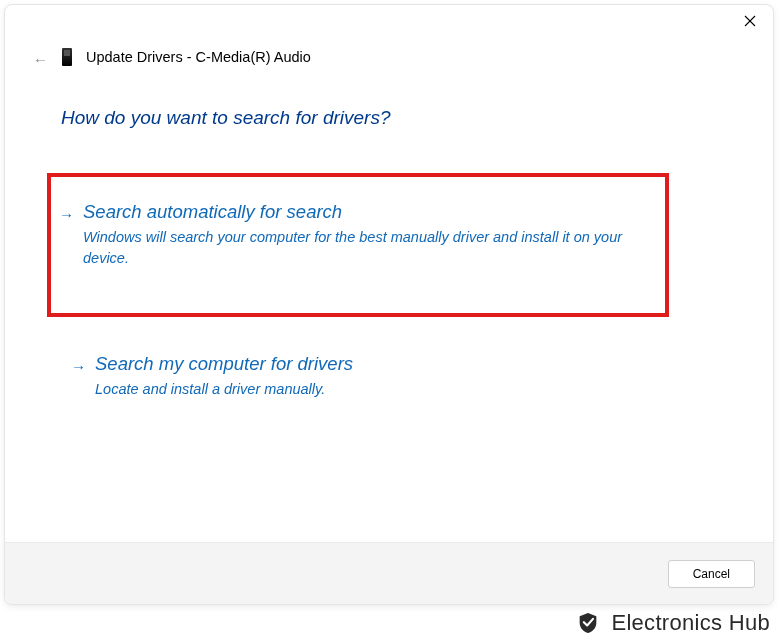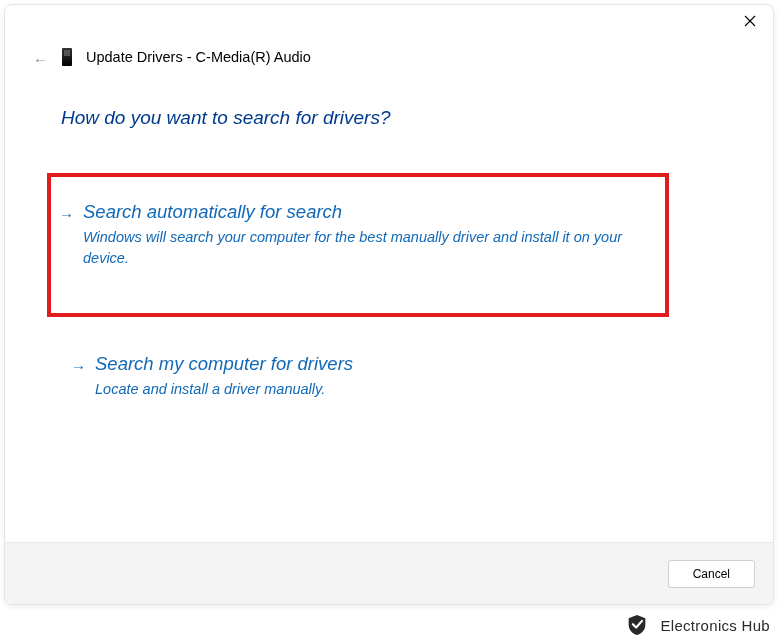--- a/index.html
+++ b/index.html
@@ -141,21 +141,21 @@
     .watermark {
       position: absolute;
       bottom: 5px;
       right: 10px;
       display: flex;
       align-items: center;
       gap: 6px;
       color: #2a2a2a;
     }
     .watermark-text {
-      font-size: 15px;
+      font-size: 22px;
       letter-spacing: 0.3px;
       margin-left: 7px;
     }
     .wm-icon {
       width: 20px;
       height: 22px;
     }
   </style>
 </head>
 <body>

